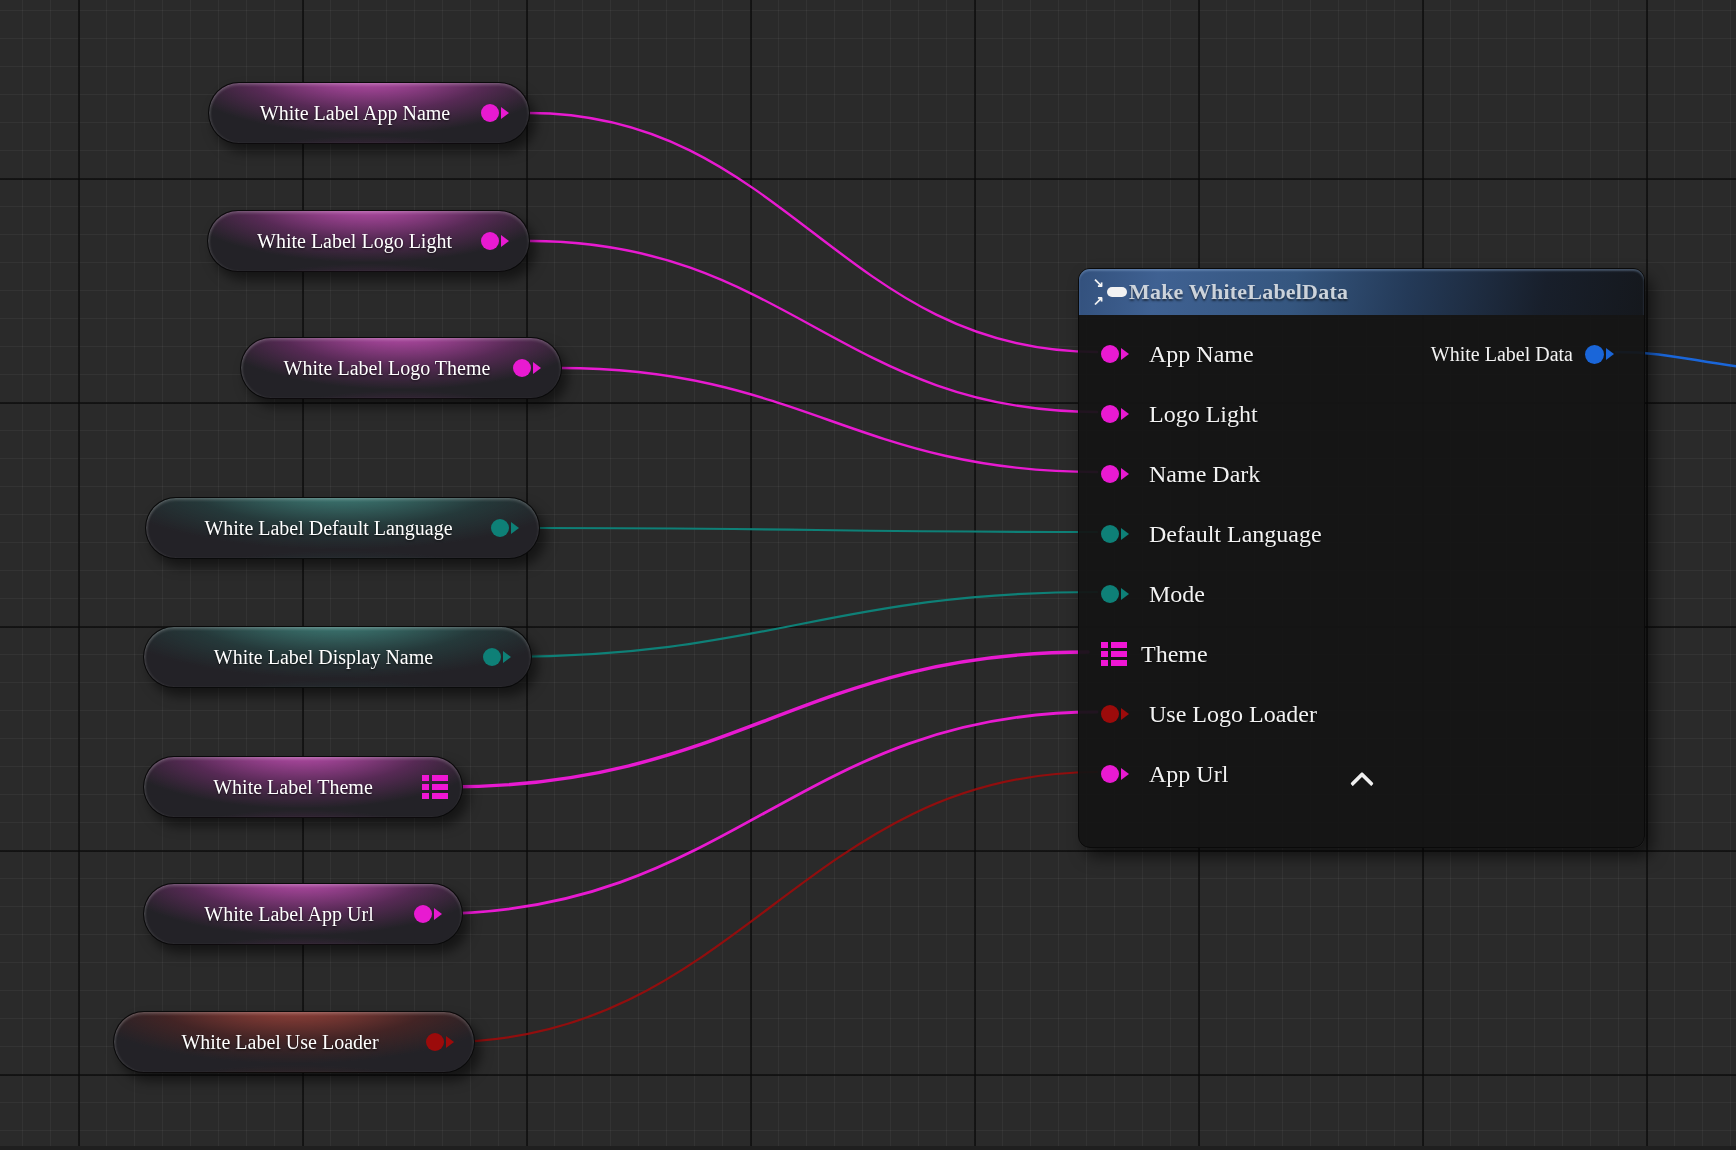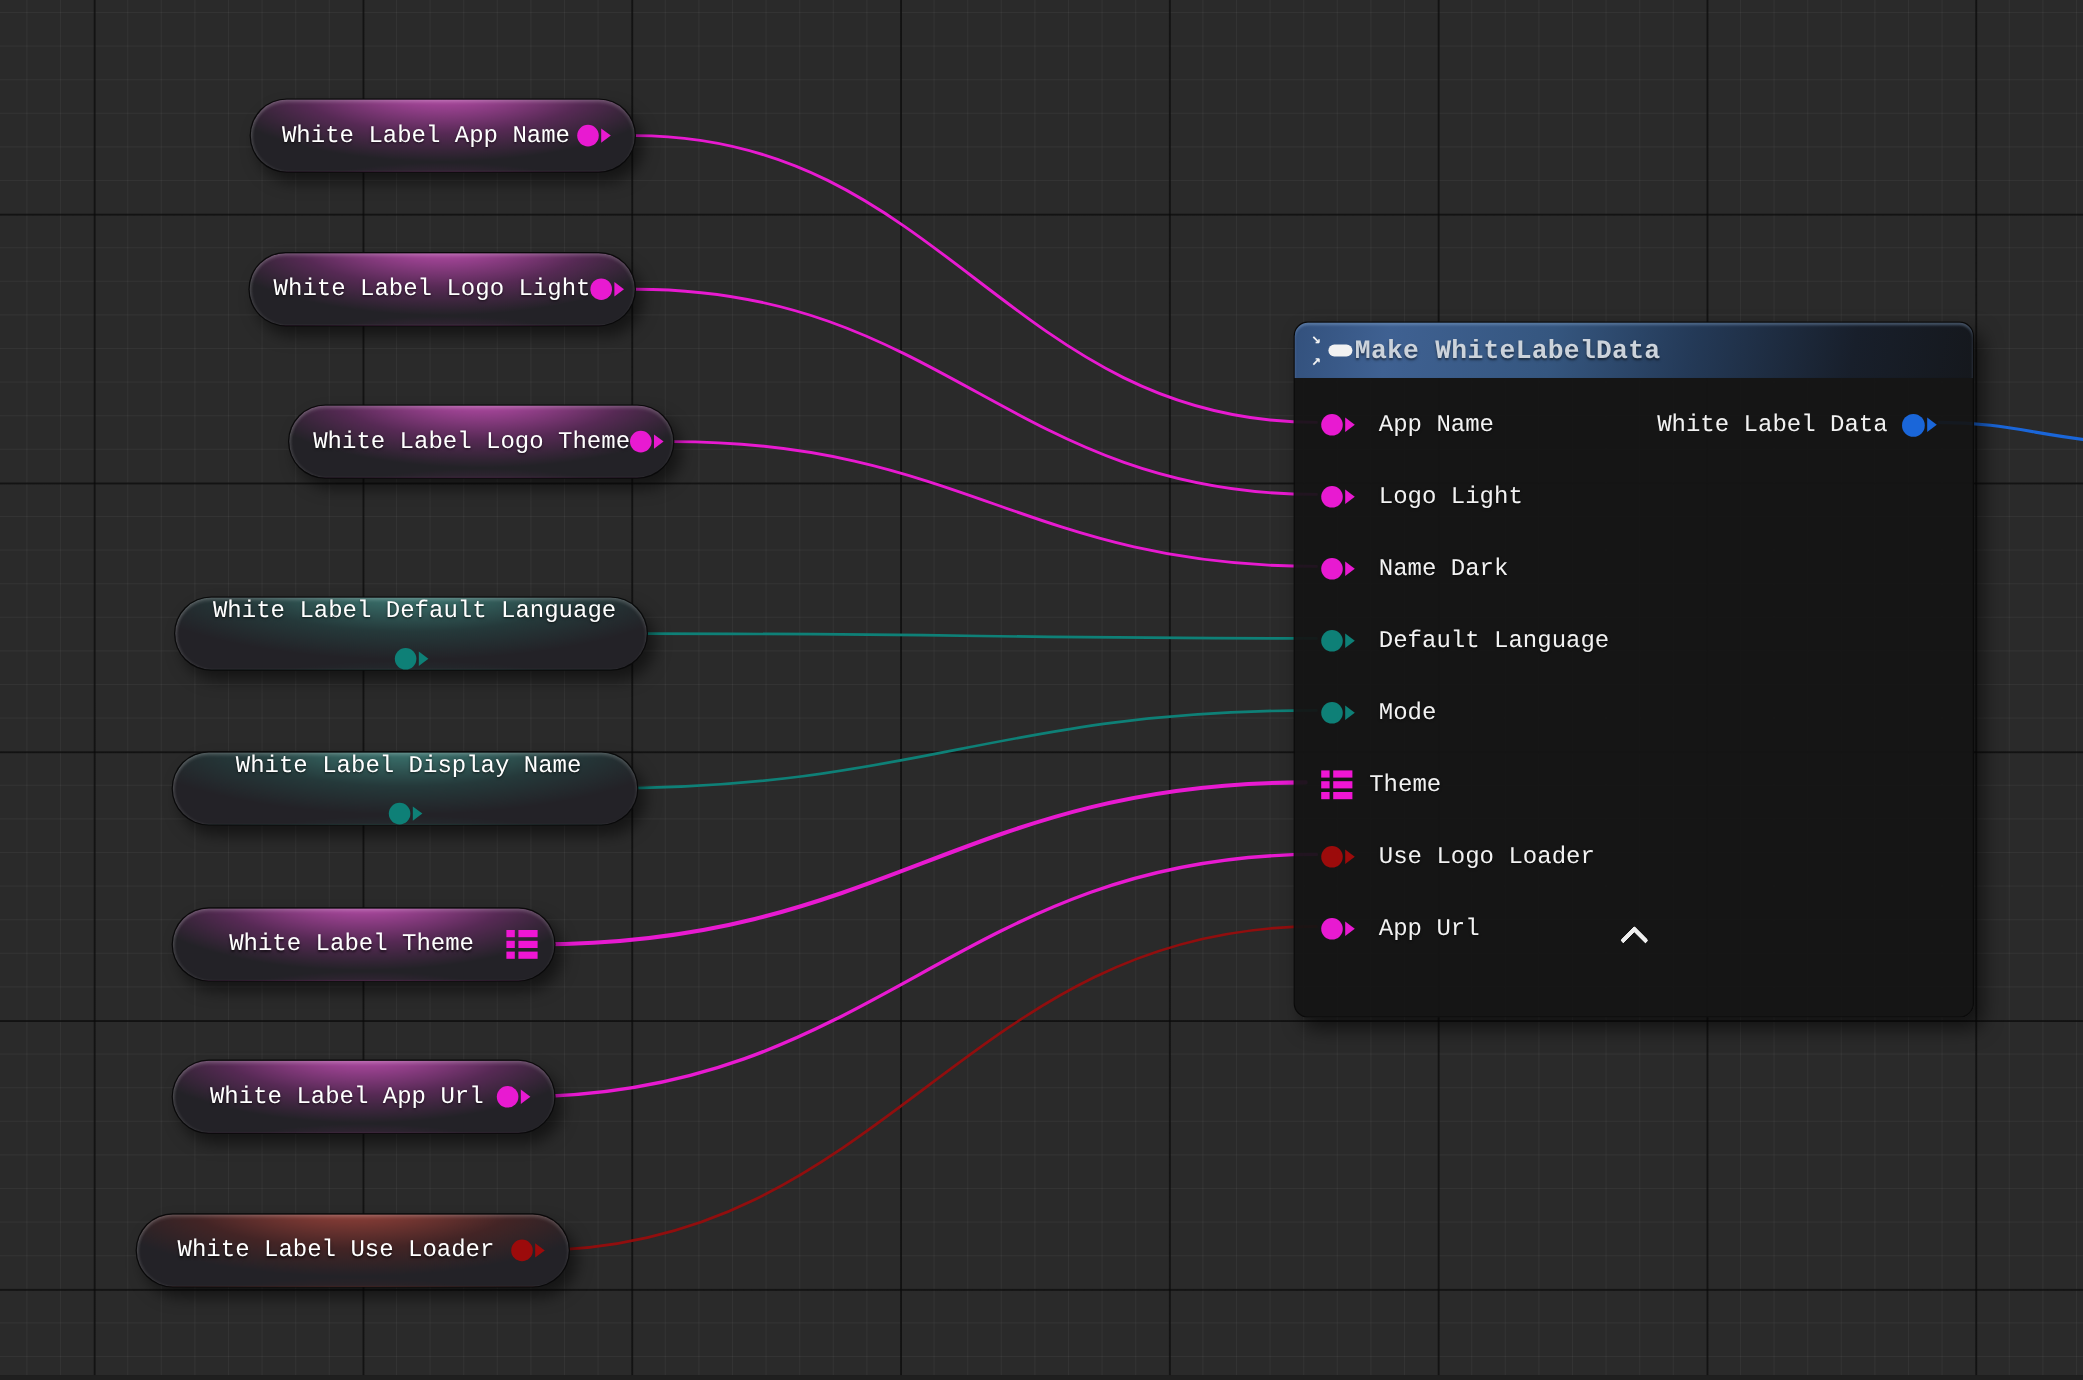--- a/index.html
+++ b/index.html
@@ -6,21 +6,21 @@
   #canvas{
     position:relative;width:1736px;height:1146px;overflow:hidden;
     background-color:#2a2a2a;
     background-image:
       linear-gradient(rgba(10,10,10,0.75) 2px, transparent 2px),
       linear-gradient(90deg, rgba(10,10,10,0.75) 2px, transparent 2px),
       linear-gradient(rgba(255,255,255,0.045) 1px, transparent 1px),
       linear-gradient(90deg, rgba(255,255,255,0.045) 1px, transparent 1px);
     background-size:224px 224px,224px 224px,28px 28px,28px 28px;
     background-position:78px -46px,78px -46px,22px 10px,22px 10px;
-    font-family:Liberation Mono, monospace;
+    font-family:Liberation Serif, serif;
   }
   #wires{position:absolute;left:0;top:0;width:1736px;height:1150px;}
   #wires path{fill:none;stroke-linecap:round;}
   .w-string{stroke:var(--pin-string,#e81ad1);}
   .w-enum{stroke:var(--pin-enum,#0e8077);}
   .w-bool{stroke:var(--pin-bool,#8e0f10);opacity:.9;}
   .w-struct_out{stroke:var(--pin-struct_out,#1a66d9);}
 
   
   .getter{
@@ -34,21 +34,21 @@
   }
   .getter .glabel{
     flex:1;text-align:center;color:#ffffff;font-size:20px;
     text-shadow:0 1px 2px rgba(0,0,0,0.65);white-space:nowrap;
   }
   .getter.t-string{background-image:
       radial-gradient(85% 150% at 50% -22%, rgba(219,88,201,0.95) 0%, rgba(158,52,148,0.42) 46%, rgba(40,20,40,0) 72%),
       radial-gradient(60% 60% at 50% 125%, rgba(165,48,150,0.30), rgba(0,0,0,0) 62%);}
   .getter.t-enum{background-image:
       radial-gradient(85% 150% at 50% -22%, rgba(74,160,150,0.85) 0%, rgba(40,100,94,0.35) 46%, rgba(10,30,28,0) 72%),
-      radial-gradient(60% 60% at 50% 125%, rgba(40,110,102,0.25), rgba(0,0,0,0) 62%); flex-direction: column;}
+      radial-gradient(60% 60% at 50% 125%, rgba(40,110,102,0.25), rgba(0,0,0,0) 62%);}
   .getter.t-bool{background-image:
       radial-gradient(85% 150% at 50% -22%, rgba(186,78,66,0.9) 0%, rgba(120,40,34,0.38) 46%, rgba(30,10,10,0) 72%),
       radial-gradient(60% 60% at 50% 125%, rgba(130,40,34,0.25), rgba(0,0,0,0) 62%);}
 
   
   .pin{display:flex;align-items:center;flex:none;}
   .pin .dot{width:18px;height:18px;border-radius:50%;background:var(--c);}
   .pin .tri{width:0;height:0;border:6px solid transparent;border-left:8px solid var(--c);margin-left:2px;}
   .pin.p-string{--c:var(--pin-string,#e81ad1);}
   .pin.p-enum{--c:var(--pin-enum,#0e8077);}
@@ -74,21 +74,21 @@
   }
   .make-title{color:#ccd3db;font-size:22px;font-weight:bold;letter-spacing:.2px;
     text-shadow:0 2px 2px rgba(0,0,0,0.5);white-space:nowrap;}
   .make-icon{position:relative;width:36px;height:30px;flex:none;}
   .make-icon .arr{position:absolute;color:#f3f3f3;font-size:13px;font-weight:bold;line-height:10px;}
   .make-icon .arr.a1{left:0;top:1px;}
   .make-icon .arr.a2{left:0;bottom:1px;}
   .make-icon .cap{position:absolute;right:2px;top:10px;width:20px;height:10px;border-radius:5px;background:#f2f2f2;}
   .make-body{position:relative;padding-top:9px;}
   .pin-row{height:60px;display:flex;align-items:center;padding-left:22px;gap:14px;}
-  .pin-row .plabel{color:#f2f2f2;font-size:20px;white-space:nowrap;text-shadow:0 1px 2px rgba(0,0,0,0.6);}
+  .pin-row .plabel{color:#f2f2f2;font-size:24px;white-space:nowrap;text-shadow:0 1px 2px rgba(0,0,0,0.6);}
   .out-row{position:absolute;top:9px;right:24px;height:60px;display:flex;align-items:center;gap:12px;}
   .out-row .plabel{color:#f2f2f2;font-size:20px;white-space:nowrap;margin-left:44px;}
   .out-row .dot{width:19px;height:19px;}
   .chev{
     position:absolute;left:50%;bottom:12px;transform:translateX(-50%) rotate(-45deg);
     width:13px;height:13px;border-top:4px solid #efefef;border-right:4px solid #efefef;border-radius:2px;
   }
 </style>
 </head>
 <body>

